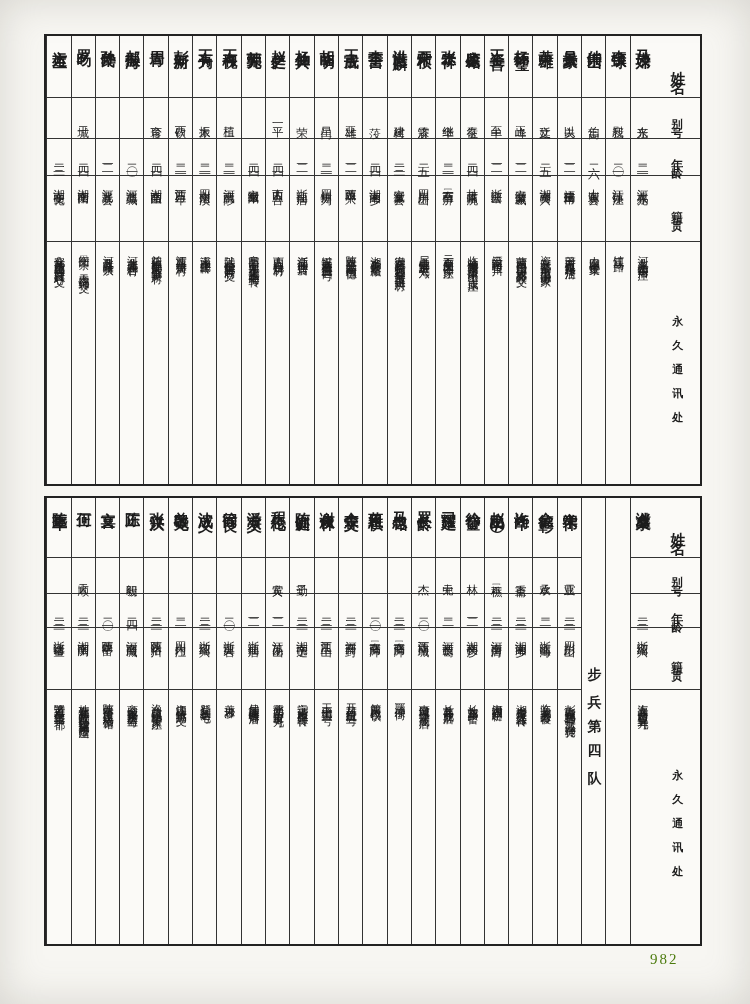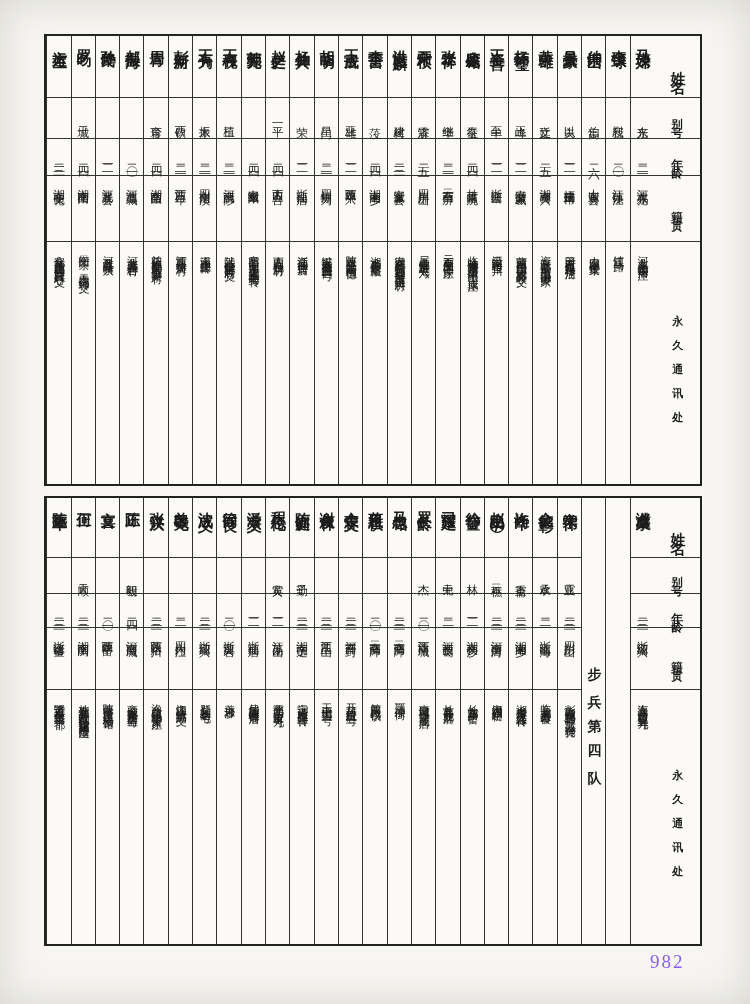--- a/index.html
+++ b/index.html
@@ -69,21 +69,21 @@
   .header-col .cell.native .vt{letter-spacing:9px;}
   .header-col .cell.addr .vt{letter-spacing:24px;}
 
   
   .col.section-spacer .cell,
   .col.section-col .cell{border-bottom:none;height:100%;align-items:center;}
   .col.section-col .vt{font-size:14px;font-weight:bold;letter-spacing:26px;}
 
   .page-number{
     position:absolute;top:951px;left:650px;
-    font-size:19px;letter-spacing:2px;color:#8b5cf6;
+    font-size:15px;letter-spacing:2px;color:#4d7c0f;
     font-family:"Liberation Serif","DejaVu Serif",serif;
   }
 </style>
 </head>
 <body>
 
 <section class="sheet-table t1">
   <div class="col header-col">
     <div class="cell name">
         <span class="vt">姓名</span>

